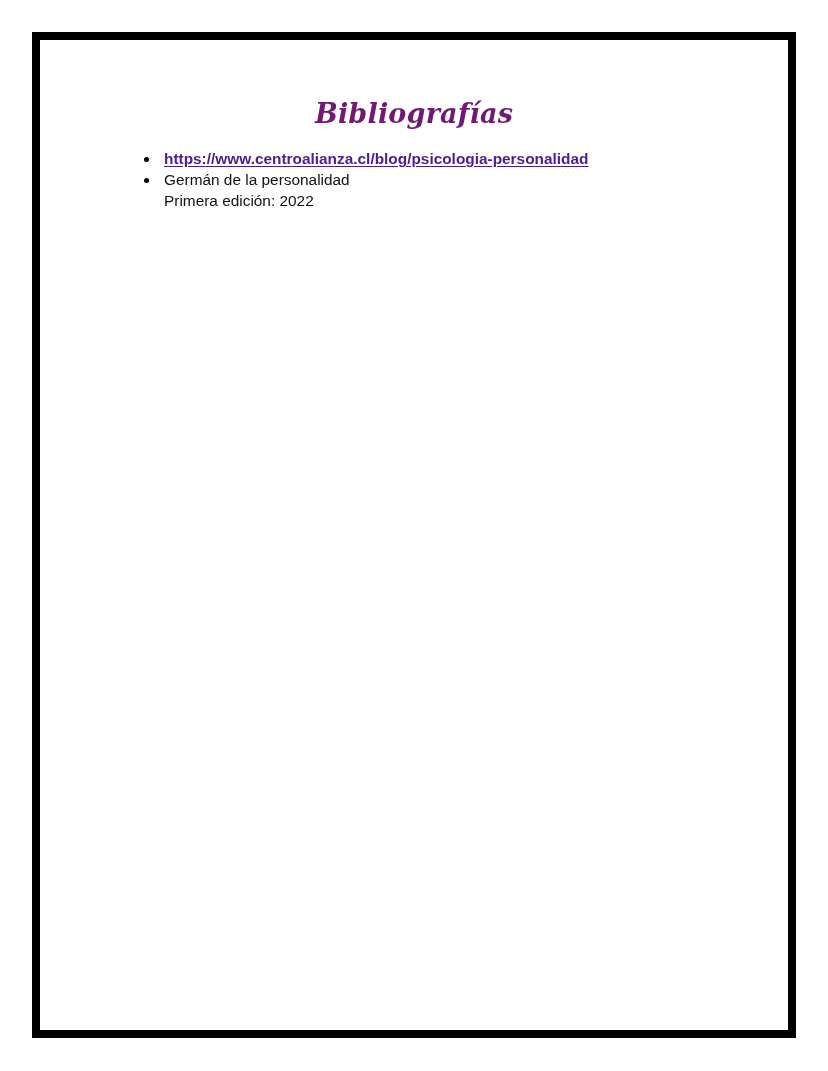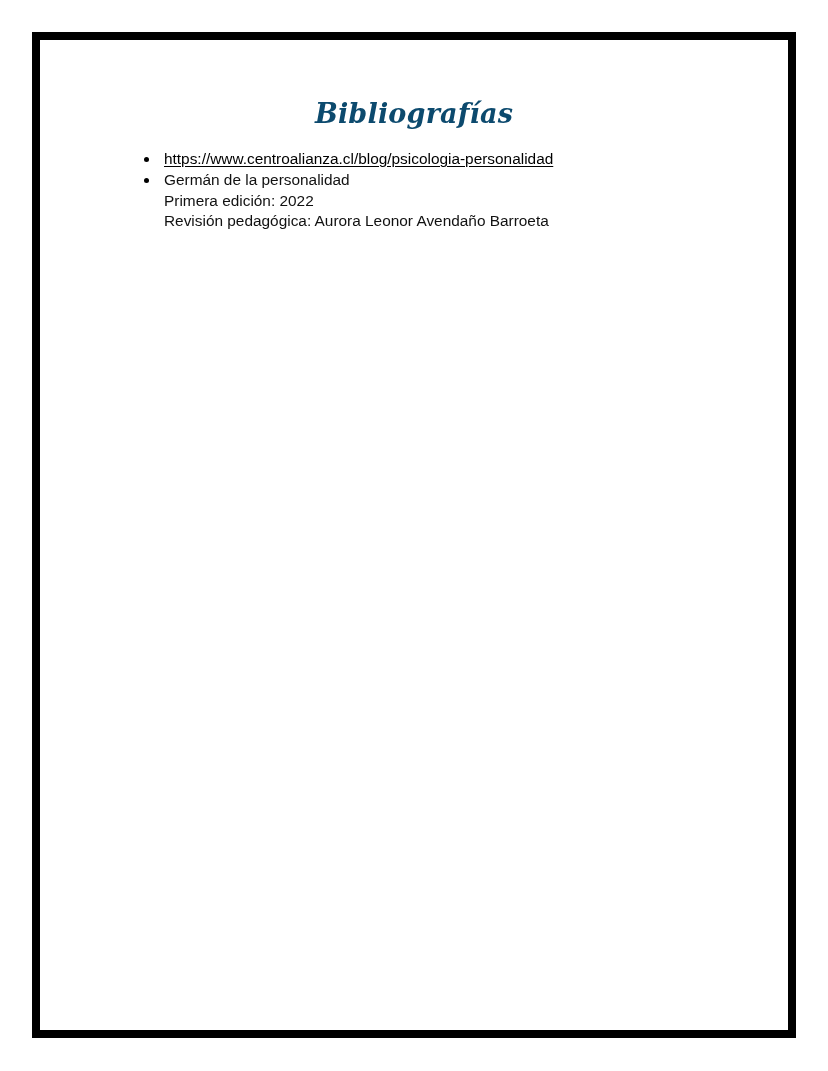--- a/index.html
+++ b/index.html
@@ -25,21 +25,21 @@
     .title {
       position: absolute;
       left: 0;
       right: 0;
       top: 58px;
       text-align: center;
       font-family: "DejaVu Serif", serif;
       font-style: italic;
       font-weight: bold;
       font-size: 27px;
-      color: #0c4a6e;
+      color: #701a75;
       letter-spacing: 0.2px;
     }
     .bib-list {
       position: absolute;
       left: 92px;
       top: 109px;
       margin: 0;
       padding: 0;
       list-style: none;
       font-family: "Liberation Sans", sans-serif;
@@ -54,23 +54,24 @@
     .bullet {
       position: absolute;
       left: 12px;
       top: 8px;
       width: 5px;
       height: 5px;
       border-radius: 50%;
       background: #000000;
     }
     .link {
-      color: #000000;
+      color: #4c1d95;
       text-decoration: underline;
       text-underline-offset: 2px;
+      font-weight: bold;
     }
     .line {
       display: block;
       white-space: nowrap;
     }
   </style>
 </head>
 <body>
 
 <div class="page-frame">
@@ -78,16 +79,15 @@
 
   <ul class="bib-list">
     <li class="bib-item">
       <span class="bullet"></span>
       <a class="link line">https://www.centroalianza.cl/blog/psicologia-personalidad</a>
     </li>
     <li class="bib-item">
       <span class="bullet"></span>
       <span class="line">Germán de la personalidad</span>
       <span class="line">Primera edición: 2022</span>
-      <span class="line">Revisión pedagógica: Aurora Leonor Avendaño Barroeta</span>
     </li>
   </ul>
 </div>
 
 </body></html>

